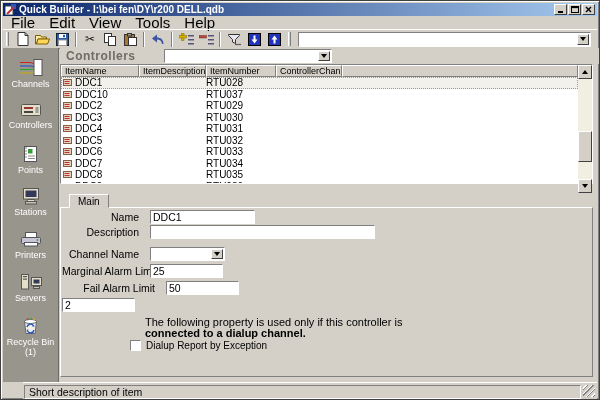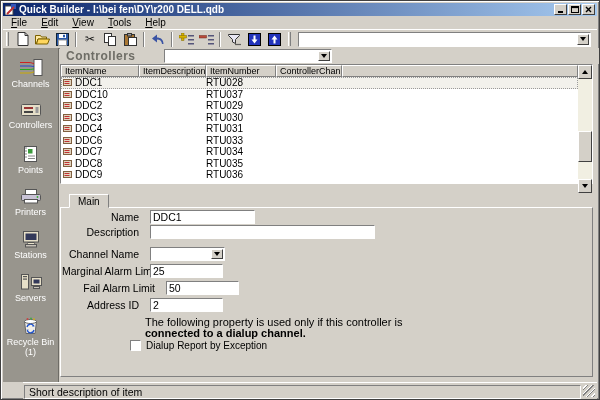--- a/index.html
+++ b/index.html
@@ -7,21 +7,21 @@
   .window{position:relative;width:600px;height:400px;background:#D4D0C8;
     border:1px solid #404040;box-shadow:inset 1px 1px 0 #fff, inset -1px -1px 0 #808080;overflow:hidden;}
   
   .titlebar{position:absolute;left:2px;top:2px;right:2px;height:13px;
     background:linear-gradient(to right,#0A246A,#A6CAF0);display:flex;align-items:center;padding:0 2px;}
   .titlebar .title{color:#fff;font-size:10px;font-weight:bold;margin-left:3px;white-space:nowrap;flex:1;line-height:13px;}
   .winbtn{width:13px;height:11px;background:#D4D0C8;border:1px solid;border-color:#fff #404040 #404040 #fff;
     margin-left:1px;display:flex;align-items:center;justify-content:center;}
   
   .menubar{position:absolute;left:2px;top:15px;right:2px;height:13px;display:flex;align-items:center;padding-left:1px;}
-  .menu-item{display:inline-block;font-size:10px;padding:3px 7px;line-height:13px;color:#000;}
+  .menu-item{display:inline-block;font-size:15px;padding:3px 7px;line-height:13px;color:#000;}
   .menu-item::first-letter{text-decoration:underline;}
   
   .toolbar{position:absolute;left:2px;top:28px;right:2px;height:20px;display:flex;align-items:center;
     border-top:1px solid #fff;border-bottom:1px solid #808080;padding:0 2px;}
   .tb-grip{width:3px;height:14px;border-left:1px solid #fff;border-right:1px solid #808080;margin:0 3px 0 1px;}
   .tb-btn{width:20px;height:18px;display:flex;align-items:center;justify-content:center;background:transparent;border:none;padding:0;}
   .tb-sep{width:2px;height:15px;border-left:1px solid #808080;border-right:1px solid #fff;margin:0 3px;}
   .tb-combo{flex:1;height:15px;margin:0 4px 0 4px;background:#fff;border:1px solid;border-color:#808080 #fff #fff #808080;
     display:flex;align-items:center;position:relative;}
   .combo-btn{position:absolute;right:1px;top:1px;bottom:1px;width:12px;background:#D4D0C8;
@@ -241,36 +241,36 @@
           <circle cx="4" cy="6" r=".7" fill="#555"></circle>
           <circle cx="4" cy="9" r=".7" fill="#555"></circle>
           <circle cx="4" cy="12" r=".7" fill="#555"></circle>
           <rect x="6" y="4" width="4.5" height="4.5" fill="#3A9A3A"></rect>
           <line x1="6" y1="11" x2="13" y2="11" stroke="#888"></line>
           <line x1="6" y1="13.5" x2="13" y2="13.5" stroke="#888"></line>
         </svg>
       <span class="sb-label">Points</span>
     </div>
     <div class="sb-item">
+      <svg width="22" height="17" viewBox="0 0 22 17">
+          <rect x="3.5" y=".5" width="15" height="10.5" fill="#E6DFC8" stroke="#555"></rect>
+          <rect x="5.5" y="2.5" width="11" height="6.5" fill="#33395a"></rect>
+          <rect x="8" y="11.5" width="6" height="2" fill="#E6DFC8" stroke="#555"></rect>
+          <rect x="5.5" y="13.5" width="11" height="2.5" fill="#C8C2B8" stroke="#555"></rect>
+        </svg>
+      <span class="sb-label">Stations</span>
+    </div>
+    <div class="sb-item">
       <svg width="24" height="17" viewBox="0 0 24 17">
           <rect x="6.5" y="1.5" width="11" height="6" fill="#fff" stroke="#555"></rect>
           <rect x="2.5" y="6.5" width="19" height="6" rx="1" fill="#C9C3D6" stroke="#555"></rect>
           <rect x="5.5" y="11.5" width="13" height="3.5" fill="#fff" stroke="#555"></rect>
           <circle cx="18.5" cy="9" r=".9" fill="#3a3"></circle>
         </svg>
       <span class="sb-label">Printers</span>
-    </div>
-    <div class="sb-item">
-      <svg width="22" height="17" viewBox="0 0 22 17">
-          <rect x="3.5" y=".5" width="15" height="10.5" fill="#E6DFC8" stroke="#555"></rect>
-          <rect x="5.5" y="2.5" width="11" height="6.5" fill="#33395a"></rect>
-          <rect x="8" y="11.5" width="6" height="2" fill="#E6DFC8" stroke="#555"></rect>
-          <rect x="5.5" y="13.5" width="11" height="2.5" fill="#C8C2B8" stroke="#555"></rect>
-        </svg>
-      <span class="sb-label">Stations</span>
     </div>
     <div class="sb-item">
       <svg width="24" height="17" viewBox="0 0 24 17">
           <rect x="2.5" y=".5" width="7" height="14.5" fill="#E6DFC8" stroke="#555"></rect>
           <rect x="4" y="2" width="4" height="1.2" fill="#555"></rect>
           <rect x="4" y="4.5" width="4" height="1.2" fill="#555"></rect>
           <rect x="12.5" y="3.5" width="10" height="8" fill="#E6DFC8" stroke="#555"></rect>
           <rect x="14.5" y="5.5" width="6" height="4" fill="#33395a"></rect>
           <rect x="14.5" y="12.5" width="6" height="2" fill="#C8C2B8" stroke="#555"></rect>
         </svg>
@@ -377,20 +377,33 @@
           <span class="c3">RTU031</span>
           <span class="c4"></span>
         </div>
       <div class="lv-row">
           <span class="c1">
             <svg class="rowicon" width="9" height="9" viewBox="0 0 9 9">
               <rect x=".5" y="1.5" width="8" height="6" fill="#E0D4C0" stroke="#806040"></rect>
               <rect x="1.5" y="3" width="5" height="1" fill="#C03030"></rect>
               <rect x="1.5" y="5" width="5" height="1" fill="#C03030"></rect>
             </svg>
+            <span>DDC5</span>
+          </span>
+          <span class="c2"></span>
+          <span class="c3">RTU032</span>
+          <span class="c4"></span>
+        </div>
+      <div class="lv-row">
+          <span class="c1">
+            <svg class="rowicon" width="9" height="9" viewBox="0 0 9 9">
+              <rect x=".5" y="1.5" width="8" height="6" fill="#E0D4C0" stroke="#806040"></rect>
+              <rect x="1.5" y="3" width="5" height="1" fill="#C03030"></rect>
+              <rect x="1.5" y="5" width="5" height="1" fill="#C03030"></rect>
+            </svg>
             <span>DDC6</span>
           </span>
           <span class="c2"></span>
           <span class="c3">RTU033</span>
           <span class="c4"></span>
         </div>
       <div class="lv-row">
           <span class="c1">
             <svg class="rowicon" width="9" height="9" viewBox="0 0 9 9">
               <rect x=".5" y="1.5" width="8" height="6" fill="#E0D4C0" stroke="#806040"></rect>
@@ -462,21 +475,20 @@
     </div>
     <div class="frow" style="top:56px;">
       <span class="flabel">Marginal Alarm Limit</span>
       <input class="field" style="width: 73px;" value="25">
     </div>
     <div class="frow" style="top:73px;margin-left:16px;">
       <span class="flabel">Fail Alarm Limit</span>
       <input class="field" style="width: 73px;" value="50">
     </div>
     <div class="frow" style="top:90px;">
-      <span class="flabel">Address ID</span>
       <input class="field" style="width: 73px;" value="2">
     </div>
     <div class="note" style="top:109px;left:84px;">The following property is used only if this controller is</div>
     <div class="note" style="top:120px;left:84px;font-weight:bold;">connected to a dialup channel.</div>
     <div class="chkrow" style="top:132px;left:69px;">
       <span class="checkbox"></span>
       <span class="chklabel">Dialup Report by Exception</span>
     </div>
   </div>
 

